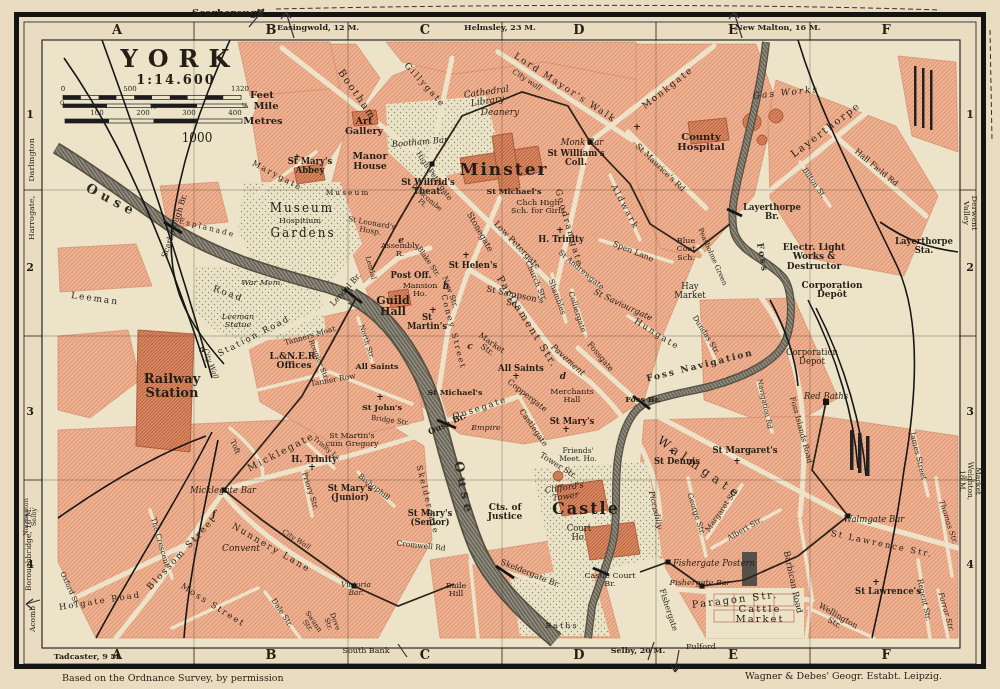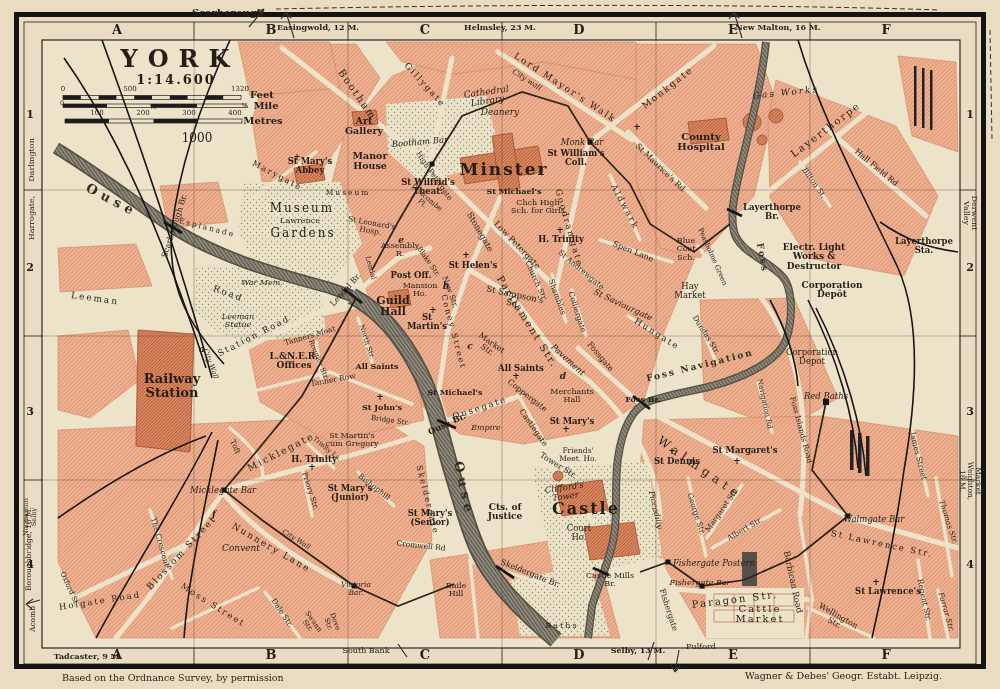--- a/index.html
+++ b/index.html
@@ -324,21 +324,21 @@
       <div class="lbl b" style="left: 733px; top: 30px; font-size: 13px; transform: translate(-50%, -50%) rotate(0deg);">E</div>
       <div class="lbl b" style="left: 886px; top: 30px; font-size: 13px; transform: translate(-50%, -50%) rotate(0deg);">F</div>
       <div class="lbl b" style="left: 117px; top: 655px; font-size: 13px; transform: translate(-50%, -50%) rotate(0deg);">A</div>
       <div class="lbl b" style="left: 271px; top: 655px; font-size: 13px; transform: translate(-50%, -50%) rotate(0deg);">B</div>
       <div class="lbl b" style="left: 425px; top: 655px; font-size: 13px; transform: translate(-50%, -50%) rotate(0deg);">C</div>
       <div class="lbl b" style="left: 579px; top: 655px; font-size: 13px; transform: translate(-50%, -50%) rotate(0deg);">D</div>
       <div class="lbl b" style="left: 733px; top: 655px; font-size: 13px; transform: translate(-50%, -50%) rotate(0deg);">E</div>
       <div class="lbl b" style="left: 886px; top: 655px; font-size: 13px; transform: translate(-50%, -50%) rotate(0deg);">F</div>
       <div class="lbl b" style="left: 88px; top: 656px; font-size: 8px; transform: translate(-50%, -50%) rotate(0deg);">Tadcaster, 9 M.</div>
       <div class="lbl " style="left: 366px; top: 651px; font-size: 8px; transform: translate(-50%, -50%) rotate(0deg);">South Bank</div>
-      <div class="lbl b" style="left: 638px; top: 650px; font-size: 8px; transform: translate(-50%, -50%) rotate(0deg);">Selby, 13 M.</div>
+      <div class="lbl b" style="left: 638px; top: 650px; font-size: 8px; transform: translate(-50%, -50%) rotate(0deg);">Selby, 20 M.</div>
       <div class="lbl " style="left: 701px; top: 647px; font-size: 8px; transform: translate(-50%, -50%) rotate(0deg);">Fulford</div>
       <div class="lbl b" style="left: 30px; top: 115px; font-size: 11px; transform: translate(-50%, -50%) rotate(0deg);">1</div>
       <div class="lbl b" style="left: 30px; top: 268px; font-size: 11px; transform: translate(-50%, -50%) rotate(0deg);">2</div>
       <div class="lbl b" style="left: 30px; top: 412px; font-size: 11px; transform: translate(-50%, -50%) rotate(0deg);">3</div>
       <div class="lbl b" style="left: 30px; top: 565px; font-size: 11px; transform: translate(-50%, -50%) rotate(0deg);">4</div>
       <div class="lbl b" style="left: 970px; top: 115px; font-size: 11px; transform: translate(-50%, -50%) rotate(0deg);">1</div>
       <div class="lbl b" style="left: 970px; top: 268px; font-size: 11px; transform: translate(-50%, -50%) rotate(0deg);">2</div>
       <div class="lbl b" style="left: 970px; top: 412px; font-size: 11px; transform: translate(-50%, -50%) rotate(0deg);">3</div>
       <div class="lbl b" style="left: 970px; top: 565px; font-size: 11px; transform: translate(-50%, -50%) rotate(0deg);">4</div>
       <div class="lbl " style="left: 32px; top: 160px; font-size: 8px; transform: translate(-50%, -50%) rotate(-90deg);">Darlington</div>
@@ -432,21 +432,21 @@
       <div class="lbl i" style="left: 565px; top: 492px; font-size: 8.5px; transform: translate(-50%, -50%) rotate(-8deg);">Clifford's
 Tower</div>
       <div class="lbl b sp" style="left: 586px; top: 509px; font-size: 16px; transform: translate(-50%, -50%) rotate(0deg);">Castle</div>
       <div class="lbl " style="left: 579px; top: 533px; font-size: 8.5px; transform: translate(-50%, -50%) rotate(0deg);">Court
 Ho.</div>
       <div class="lbl b" style="left: 572px; top: 421px; font-size: 8.5px; transform: translate(-50%, -50%) rotate(0deg);">St Mary's</div>
       <div class="lbl " style="left: 533px; top: 428px; font-size: 8px; transform: translate(-50%, -50%) rotate(55deg);">Castlegate</div>
       <div class="lbl " style="left: 558px; top: 466px; font-size: 8px; transform: translate(-50%, -50%) rotate(32deg);">Tower Str.</div>
       <div class="lbl sp" style="left: 427px; top: 500px; font-size: 8px; transform: translate(-50%, -50%) rotate(76deg);">Skeldergate</div>
       <div class="lbl " style="left: 530px; top: 574px; font-size: 8px; transform: translate(-50%, -50%) rotate(22deg);">Skeldergate Br.</div>
-      <div class="lbl " style="left: 610px; top: 580px; font-size: 8px; transform: translate(-50%, -50%) rotate(0deg);">Castle Mills
+      <div class="lbl " style="left: 610px; top: 580px; font-size: 8px; transform: translate(-50%, -50%) rotate(0deg);">Castle Court
 Br.</div>
       <div class="lbl b" style="left: 430px; top: 518px; font-size: 8.5px; transform: translate(-50%, -50%) rotate(0deg);">St Mary's
 (Senior)</div>
       <div class="lbl " style="left: 456px; top: 590px; font-size: 8px; transform: translate(-50%, -50%) rotate(0deg);">Baile
 Hill</div>
       <div class="lbl sm" style="left: 421px; top: 546px; font-size: 7.5px; transform: translate(-50%, -50%) rotate(6deg);">Cromwell Rd</div>
       <div class="lbl b" style="left: 677px; top: 461px; font-size: 8.5px; transform: translate(-50%, -50%) rotate(0deg);">St Dennis</div>
       <div class="lbl b" style="left: 643px; top: 399px; font-size: 8px; transform: translate(-50%, -50%) rotate(0deg);">Foss Br.</div>
       <div class="lbl i" style="left: 655px; top: 510px; font-size: 8px; transform: translate(-50%, -50%) rotate(77deg);">Piccadilly</div>
       <div class="lbl " style="left: 668px; top: 610px; font-size: 8px; transform: translate(-50%, -50%) rotate(72deg);">Fishergate</div>
@@ -541,21 +541,21 @@
 Str.</div>
       <div class="lbl i sm" style="left: 356px; top: 589px; font-size: 7.5px; transform: translate(-50%, -50%) rotate(0deg);">Victoria
 Bar.</div>
       <div class="lbl sp" style="left: 100px; top: 601px; font-size: 8.5px; transform: translate(-50%, -50%) rotate(-9deg);">Holgate Road</div>
       <div class="lbl sm" style="left: 69px; top: 589px; font-size: 7px; transform: translate(-50%, -50%) rotate(66deg);">Oxford St.</div>
       <div class="lbl sm" style="left: 235px; top: 447px; font-size: 7.5px; transform: translate(-50%, -50%) rotate(66deg);">Toft</div>
       <div class="lbl b" style="left: 310px; top: 166px; font-size: 8.5px; transform: translate(-50%, -50%) rotate(0deg);">St Mary's
 Abbey</div>
       <div class="lbl sm sp" style="left: 348px; top: 193px; font-size: 7.5px; transform: translate(-50%, -50%) rotate(0deg);">Museum</div>
       <div class="lbl sp" style="left: 302px; top: 208px; font-size: 12px; transform: translate(-50%, -50%) rotate(0deg);">Museum</div>
-      <div class="lbl sm" style="left: 300px; top: 221px; font-size: 8px; transform: translate(-50%, -50%) rotate(0deg);">Lawrence</div>
+      <div class="lbl sm" style="left: 300px; top: 221px; font-size: 8px; transform: translate(-50%, -50%) rotate(0deg);">Hospitium</div>
       <div class="lbl sp" style="left: 303px; top: 233px; font-size: 12px; transform: translate(-50%, -50%) rotate(0deg);">Gardens</div>
       <div class="lbl sm" style="left: 371px; top: 227px; font-size: 7.5px; transform: translate(-50%, -50%) rotate(10deg);">St Leonard's
 Hosp.</div>
       <div class="lbl " style="left: 400px; top: 250px; font-size: 8px; transform: translate(-50%, -50%) rotate(0deg);">Assembly
 R.</div>
       <div class="lbl sm" style="left: 370px; top: 268px; font-size: 7px; transform: translate(-50%, -50%) rotate(75deg);">Lendal</div>
       <div class="lbl sm" style="left: 428px; top: 262px; font-size: 7px; transform: translate(-50%, -50%) rotate(55deg);">Blake Str.</div>
       <div class="lbl sm" style="left: 424px; top: 201px; font-size: 7px; transform: translate(-50%, -50%) rotate(40deg);">Duncombe
 Pl.</div>
       <div class="lbl sp" style="left: 277px; top: 176px; font-size: 8px; transform: translate(-50%, -50%) rotate(28deg);">Marygate</div>

